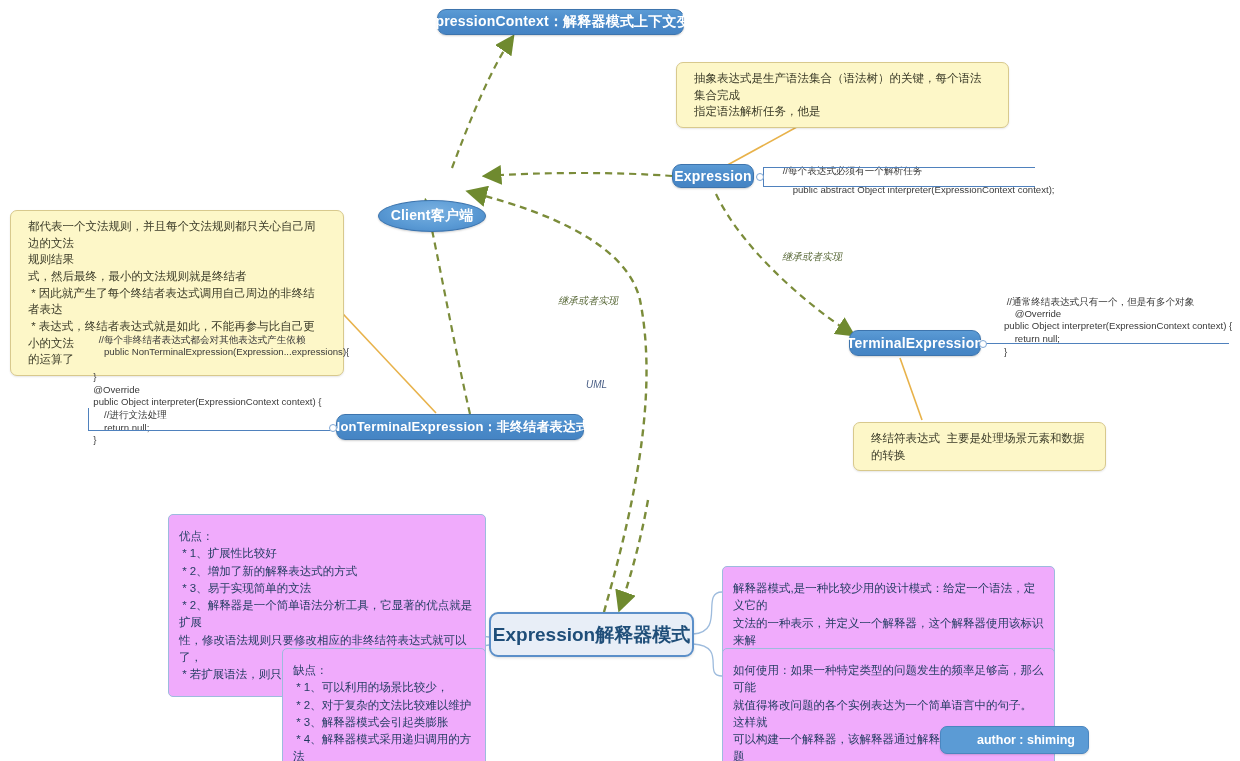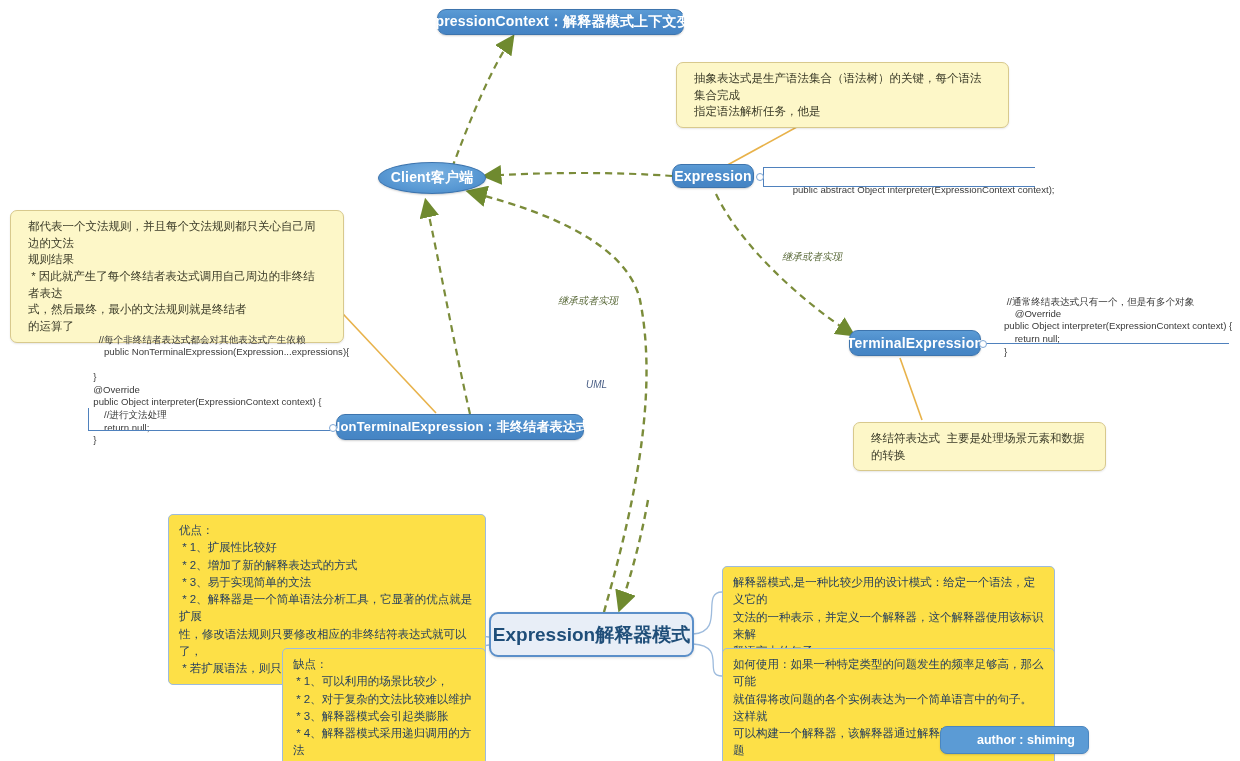--- a/index.html
+++ b/index.html
@@ -46,46 +46,47 @@
     text-align: center;
     font-size: 14px;
     letter-spacing: 0.2px;
     box-shadow: 0 1px 2px rgba(0,0,0,0.18);
     padding: 0 10px;
     white-space: nowrap;
   }
   .uml-node.ellipse {
     border-radius: 50%;
     background: radial-gradient(ellipse at 50% 35%, #79b0e0 0%, #5b9bd5 55%, #4584c4 100%);
+    margin-top: 38px;
   }
   .uml-node.small { font-size: 13px; }
 
   
   .note-yellow {
     background: #fdf7c8;
     border: 1px solid #d8c98d;
     border-radius: 7px;
     color: #3b3b28;
     font-size: 11.5px;
     line-height: 1.45;
     padding: 7px 17px;
     box-sizing: border-box;
     box-shadow: 0 1px 2px rgba(0,0,0,0.10);
   }
   .note-yellow .line { white-space: pre-wrap; }
 
   
   .note-blue {
-    background: #fde047;
+    background: #f0abfc;
     border: 1px solid #9dbbdd;
     border-radius: 5px;
     color: #1f3a5f;
     font-size: 11.5px;
     line-height: 1.5;
-    padding: 7px 10px;
+    padding: 13px 10px;
     box-sizing: border-box;
   }
   .note-blue .line { white-space: pre-wrap; }
 
   
   .center-node {
     background: #e8eef7;
     border: 2px solid #5b8fc9;
     border-radius: 9px;
     color: #1f4e79;
@@ -217,29 +218,33 @@
   </div>
 
   <div class="note-yellow node" style="left:676px; top:62px; width:333px;">
     <div class="line">抽象表达式是生产语法集合（语法树）的关键，每个语法集合完成</div>
     <div class="line">指定语法解析任务，他是</div>
   </div>
 
   <div class="note-yellow node" style="left:10px; top:210px; width:334px;">
     <div class="line">都代表一个文法规则，并且每个文法规则都只关心自己周边的文法</div>
     <div class="line">规则结果</div>
+    <div class="line">式，然后最终，最小的文法规则就是终结者</div>
     <div class="line"> * 因此就产生了每个终结者表达式调用自己周边的非终结者表达</div>
-    <div class="line">式，然后最终，最小的文法规则就是终结者</div>
+    <div class="line"> * 表达式，终结者表达式就是如此，不能再参与比自己更小的文法</div>
     <div class="line">的运算了</div>
   </div>
 
   <div class="note-yellow node" style="left:853px; top:422px; width:253px;">
     <div class="line">终结符表达式  主要是处理场景元素和数据的转换</div>
   </div>
 
+  <div class="code-block" style="left:772px; top:152px;">
+    <span class="cmt">//每个表达式必须有一个解析任务</span>
+  </div>
   <div class="underline-rule" style="left:763px; top:167px; width:272px;"></div>
   <div class="code-block" style="left:782px; top:171px;">
     <span>public abstract Object interpreter(ExpressionContext context);</span>
   </div>
   <div class="underline-rule" style="left:763px; top:186px; width:272px;"></div>
   <div class="side-tick" style="left:763px; top:167px; height:19px;"></div>
   <div class="conn-dot" style="left:756px; top:173px;"></div>
 
   <div class="code-block" style="left:996px; top:283px;">
     <span class="cmt">//通常终结表达式只有一个，但是有多个对象</span>

